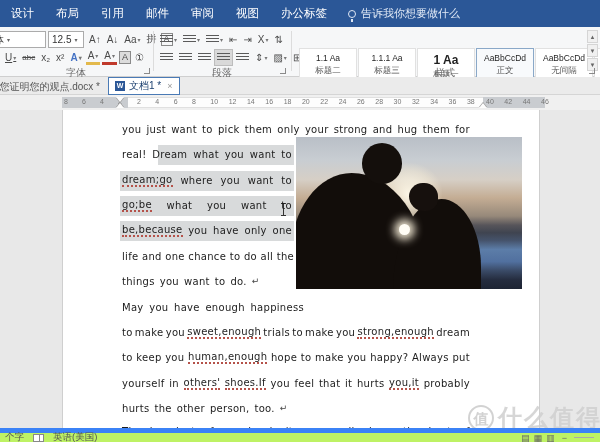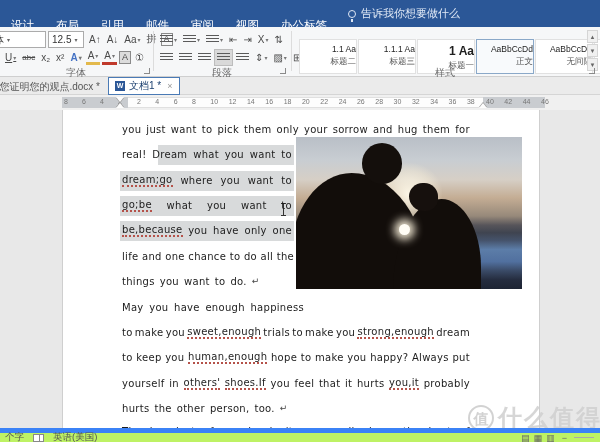--- a/index.html
+++ b/index.html
@@ -1,21 +1,21 @@
 <!DOCTYPE html>
 <html><head>
 <meta charset="utf-8">
 <style>
   * { margin:0; padding:0; box-sizing:border-box; }
   html,body { width:600px; height:442px; overflow:hidden; font-family:"Liberation Sans", sans-serif; background:#e8e8e8; }
   #stage { position:relative; width:600px; height:442px; overflow:hidden; background:#e8e8e8; }
 
   
   #titlebar { position:absolute; left:0; top:0; width:600px; height:27px; background:#2b5797; display:flex; align-items:center; }
-  .rtab { color:#fff; font-size:11.5px; padding:12px 11px; line-height:27px; height:27px; cursor:default; }
+  .rtab { color:#fff; font-size:11.5px; padding:0 11px; line-height:27px; height:27px; cursor:default; }
   #tellme { display:flex; align-items:center; gap:5px; color:#dfe8f5; font-size:11px; margin-left:10px; }
   .bulb { width:8px; height:8px; border:1px solid #dfe8f5; border-radius:50%; position:relative; }
   .bulb::after { content:""; position:absolute; left:2px; top:8px; width:2px; height:3px; background:#dfe8f5; }
 
   
   #ribbon { position:absolute; left:0; top:27px; width:600px; height:50px; background:#f6f7f8; border-bottom:1px solid #cfcfcf; }
   .gsep { position:absolute; top:4px; height:40px; width:1px; background:#dcdcdc; }
   .grouplabel { position:absolute; top:39px; font-size:10px; color:#6a6a6a; width:100px; text-align:center; }
   .launcher { position:absolute; width:6px; height:6px; border-right:1px solid #8a8a8a; border-bottom:1px solid #8a8a8a; }
   .riconrow { position:absolute; display:flex; align-items:center; height:16px; }
@@ -27,21 +27,21 @@
   .und { text-decoration:underline; }
   .strike { text-decoration:line-through; font-size:8px; }
   .fx { color:#4472c4; font-weight:bold; }
   .hl { border-bottom:3px solid #e3b94c; }
   .fc { border-bottom:3px solid #c0392b; }
   .pressed { background:#d9d9d9; outline:1px solid #bdbdbd; }
   .combo { position:absolute; height:17px; background:#fff; border:1px solid #ababab; font-size:10px; color:#333; display:flex; align-items:center; padding:0 3px; gap:3px; }
   .combo .arr { font-size:6px; color:#666; }
 
   
-  .stylebox { position:absolute; top:12px; width:58px; height:35px; background:#fff; border:1px solid #e1e1e1; text-align:right; overflow:hidden; cursor:default; }
+  .stylebox { position:absolute; top:21px; width:58px; height:35px; background:#fff; border:1px solid #e1e1e1; text-align:center; overflow:hidden; cursor:default; }
   .stylebox.sel { border:1px solid #8aa8c8; background:#f8fafc; }
   .sprev { display:block; margin-top:4px; font-size:10px; color:#1f1f1f; white-space:nowrap; }
   .sprev.big { font-size:15px; font-weight:bold; letter-spacing:-0.5px; }
   .sprev.med { font-size:12px; font-weight:bold; }
   .sprev.small { font-size:8.5px; }
   .sname { display:block; font-size:8.5px; color:#555; margin-top:2px; white-space:nowrap; }
   .galbtn { position:absolute; right:2px; width:11px; height:13px; background:#f0f0f0; border:1px solid #d5d5d5; font-size:6px; color:#666; text-align:center; line-height:12px; }
 
   
   #tabsrow { position:absolute; left:0; top:77px; width:600px; height:18px; background:#ebebeb; border-bottom:1px solid #d5d5d5; }
@@ -295,21 +295,21 @@
     </div>
   <div class="dline just" style="left: 122px; top: 12px; width: 348px;">
         <span class="w">you</span>
         <span class="w">just</span>
         <span class="w">want</span>
         <span class="w">to</span>
         <span class="w">pick</span>
         <span class="w">them</span>
         <span class="w">only</span>
         <span class="w">your</span>
-        <span class="w">sorrow</span>
+        <span class="w">strong</span>
         <span class="w">and</span>
         <span class="w">hug</span>
         <span class="w">them</span>
         <span class="w">for</span>
       </div>
       <div class="dline just" style="left: 122px; top: 37px; width: 170px;">
         <span class="w">real!</span>
         <span class="w">Dream</span>
         <span class="w">what</span>
         <span class="w">you</span>

